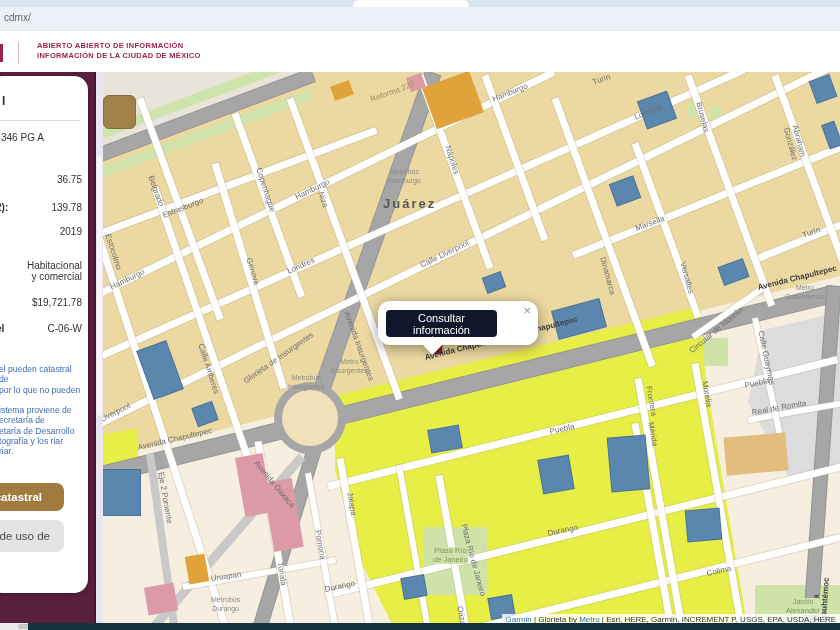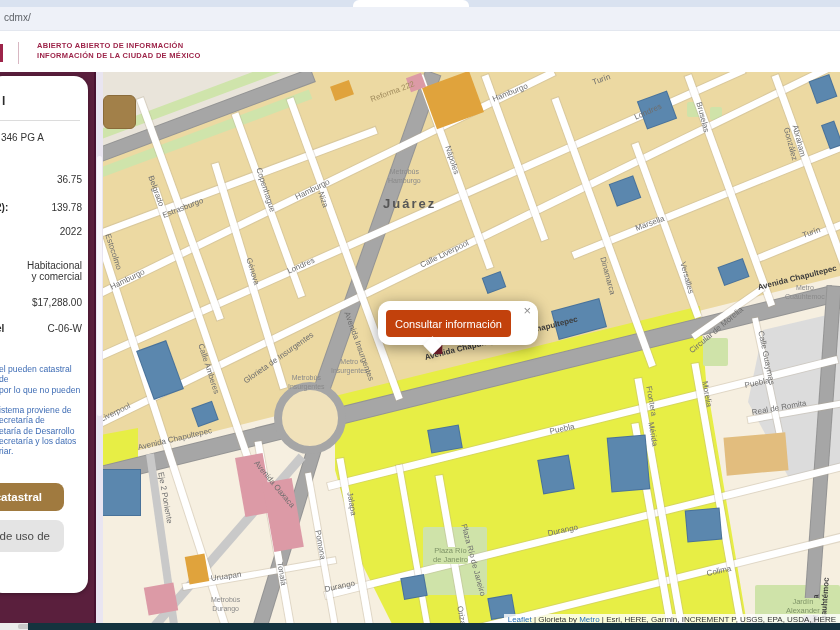--- a/index.html
+++ b/index.html
@@ -51,21 +51,21 @@
   .map-label.area{font-size:13px;font-weight:bold;color:#565656;letter-spacing:2px;}
   .map-label.road{font-size:8px;font-weight:bold;color:#3e3e3e;}
   .map-label.transit{font-size:7px;color:#8a8a8a;text-align:center;}
   .map-label.park{color:#7f9467;text-align:center;font-size:7.5px;}
   .map-label.poi{color:#a08b5d;}
 
   .map-control{position:absolute;left:0;top:23px;width:31px;height:32px;background:#a28049;border:1px solid #8a6b3a;border-radius:6px;}
 
   .popup{position:absolute;left:275px;top:229px;width:160px;height:44px;background:#fff;border-radius:12px;box-shadow:0 3px 14px rgba(0,0,0,.4);}
   .popup-tail{position:absolute;left:48px;top:38px;width:13px;height:13px;background:#fff;transform:rotate(45deg);box-shadow:3px 3px 6px rgba(0,0,0,.15);}
-  .popup-btn{position:absolute;left:8px;top:9px;width:125px;height:27px;background:#c2410c;border:none;border-radius:4px;color:#fff;font-size:11px;font-family:inherit;}
+  .popup-btn{position:absolute;left:8px;top:9px;width:111px;height:27px;background:#0f172a;border:none;border-radius:4px;color:#fff;font-size:11px;font-family:inherit;}
   .popup-close{position:absolute;right:7px;top:3px;font-size:13px;color:#8f8f8f;cursor:pointer;line-height:13px;}
   .marker{position:absolute;left:327px;top:268px;width:14px;height:14px;background:#7e2230;clip-path:polygon(50% 0,100% 30%,88% 30%,88% 100%,12% 100%,12% 30%,0 30%);}
 
   .attribution{position:absolute;right:0;bottom:5px;background:rgba(255,255,255,.8);font-size:8px;color:#323232;padding:1px 4px;white-space:nowrap;}
   .attribution .lnk{color:#2a72b8;}
 
   
   .bottom-track{position:absolute;left:0;top:623px;width:840px;height:7px;background:#ececec;}
   .bottom-pill{position:absolute;left:18px;top:1px;width:12px;height:5px;background:#c9c9c9;border-radius:2px;}
   .bottom-thumb{position:absolute;left:28px;top:0;width:812px;height:7px;background:#14333e;}
@@ -100,37 +100,37 @@
           <div class="card-row" style="top: 98px;">
             <span class="lbl"></span>
             <span class="val">36.75</span>
           </div>
           <div class="card-row" style="top: 126px;">
             <span class="lbl">2):</span>
             <span class="val">139.78</span>
           </div>
           <div class="card-row" style="top: 150px;">
             <span class="lbl"></span>
-            <span class="val">2022</span>
+            <span class="val">2019</span>
           </div>
           <div class="card-row" style="top: 184px;">
             <span class="lbl"></span>
             <span class="val">Habitacional
 y comercial</span>
           </div>
           <div class="card-row" style="top: 221px;">
             <span class="lbl"></span>
-            <span class="val">$17,288.00</span>
+            <span class="val">$19,721.78</span>
           </div>
           <div class="card-row" style="top: 247px;">
             <span class="lbl">el</span>
             <span class="val">C-06-W</span>
           </div>
         </div>
-      <div class="disclaimer" id="disclaimer"><div>el pueden catastral de</div><div>por lo que no pueden</div><br><div>istema proviene de</div><div>ecretaría de</div><div>etaría de Desarrollo</div><div>ecretaría y los datos</div><div>riar.</div></div>
+      <div class="disclaimer" id="disclaimer"><div>el pueden catastral de</div><div>por lo que no pueden</div><br><div>istema proviene de</div><div>ecretaría de</div><div>etaría de Desarrollo</div><div>tografía y los riar</div><div>riar.</div></div>
       <button class="btn-brown">catastral</button>
       <button class="btn-gray">a de uso de</button>
     </div>
   </div>
   <div class="scroll-strip">
     <div class="scroll-thumb"></div>
   </div>
 
   <div class="map" id="map">
     <div class="zone" style="left: 0px; top: 0px; width: 737px; height: 558px; background: rgb(236, 217, 162); clip-path: polygon(0px 0px, 737px 0px, 737px 204px, 0px 387px);"></div>
@@ -275,21 +275,21 @@
       <div class="map-label park" style="left: 683px; top: 526px; transform: rotate(0deg);">Jardín
 Alexander</div>
       <div class="map-control"></div>
     <div class="marker"></div>
     <div class="popup">
       <button class="popup-btn">Consultar información</button>
       <span class="popup-close">×</span>
       <div class="popup-tail"></div>
     </div>
     <div class="attribution">
-      <span class="lnk">Leaflet</span><span> | </span><span>Glorieta by </span><span class="lnk">Metro</span><span> | Esri, HERE, Garmin, INCREMENT P, USGS, EPA, USDA, HERE</span>
+      <span class="lnk">Garmin</span><span> | </span><span>Glorieta by </span><span class="lnk">Metro</span><span> | Esri, HERE, Garmin, INCREMENT P, USGS, EPA, USDA, HERE</span>
     </div>
   </div>
 
   <div class="bottom-track">
     <div class="bottom-pill"></div>
     <div class="bottom-thumb"></div>
   </div>
 
 </div>
 

